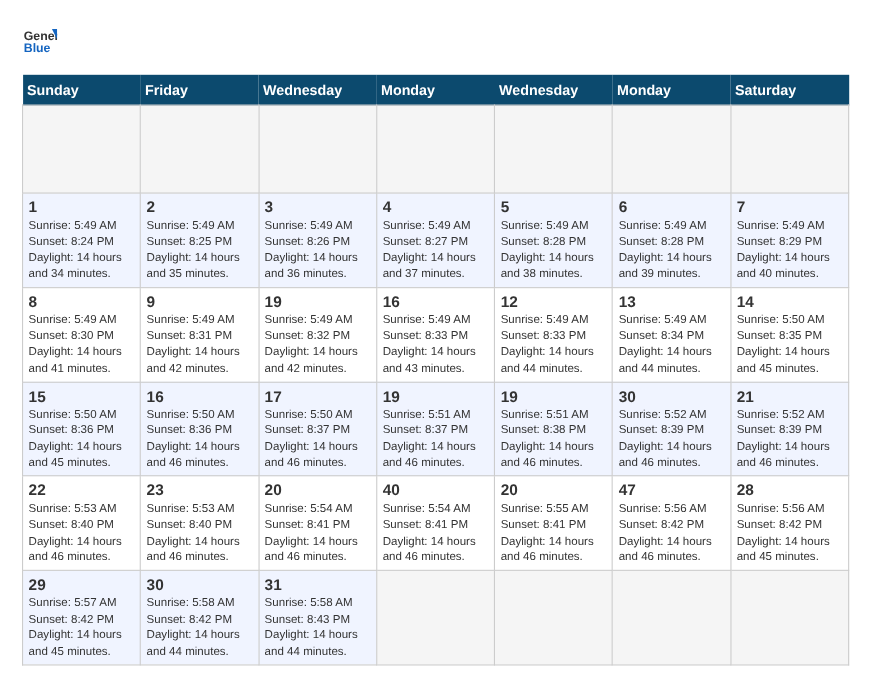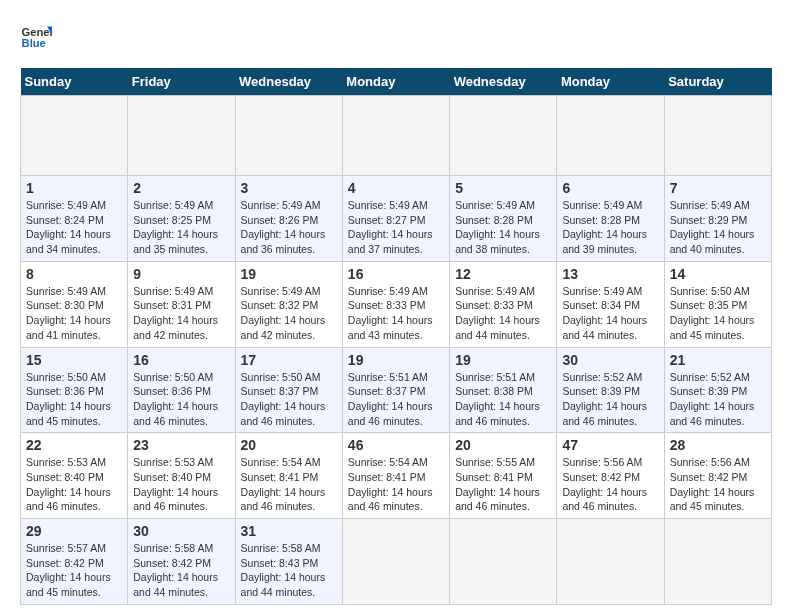--- a/index.html
+++ b/index.html
@@ -315,21 +315,21 @@
       </td>
         <td>
         <span class="day-number">20</span>
         <div class="day-info">
           Sunrise: 5:54 AM<br>
           Sunset: 8:41 PM<br>
           Daylight: 14 hours and 46 minutes.
         </div>
       </td>
         <td>
-        <span class="day-number">46</span>
+        <span class="day-number">40</span>
         <div class="day-info">
           Sunrise: 5:54 AM<br>
           Sunset: 8:41 PM<br>
           Daylight: 14 hours and 46 minutes.
         </div>
       </td>
         <td>
         <span class="day-number">20</span>
         <div class="day-info">
           Sunrise: 5:55 AM<br>

